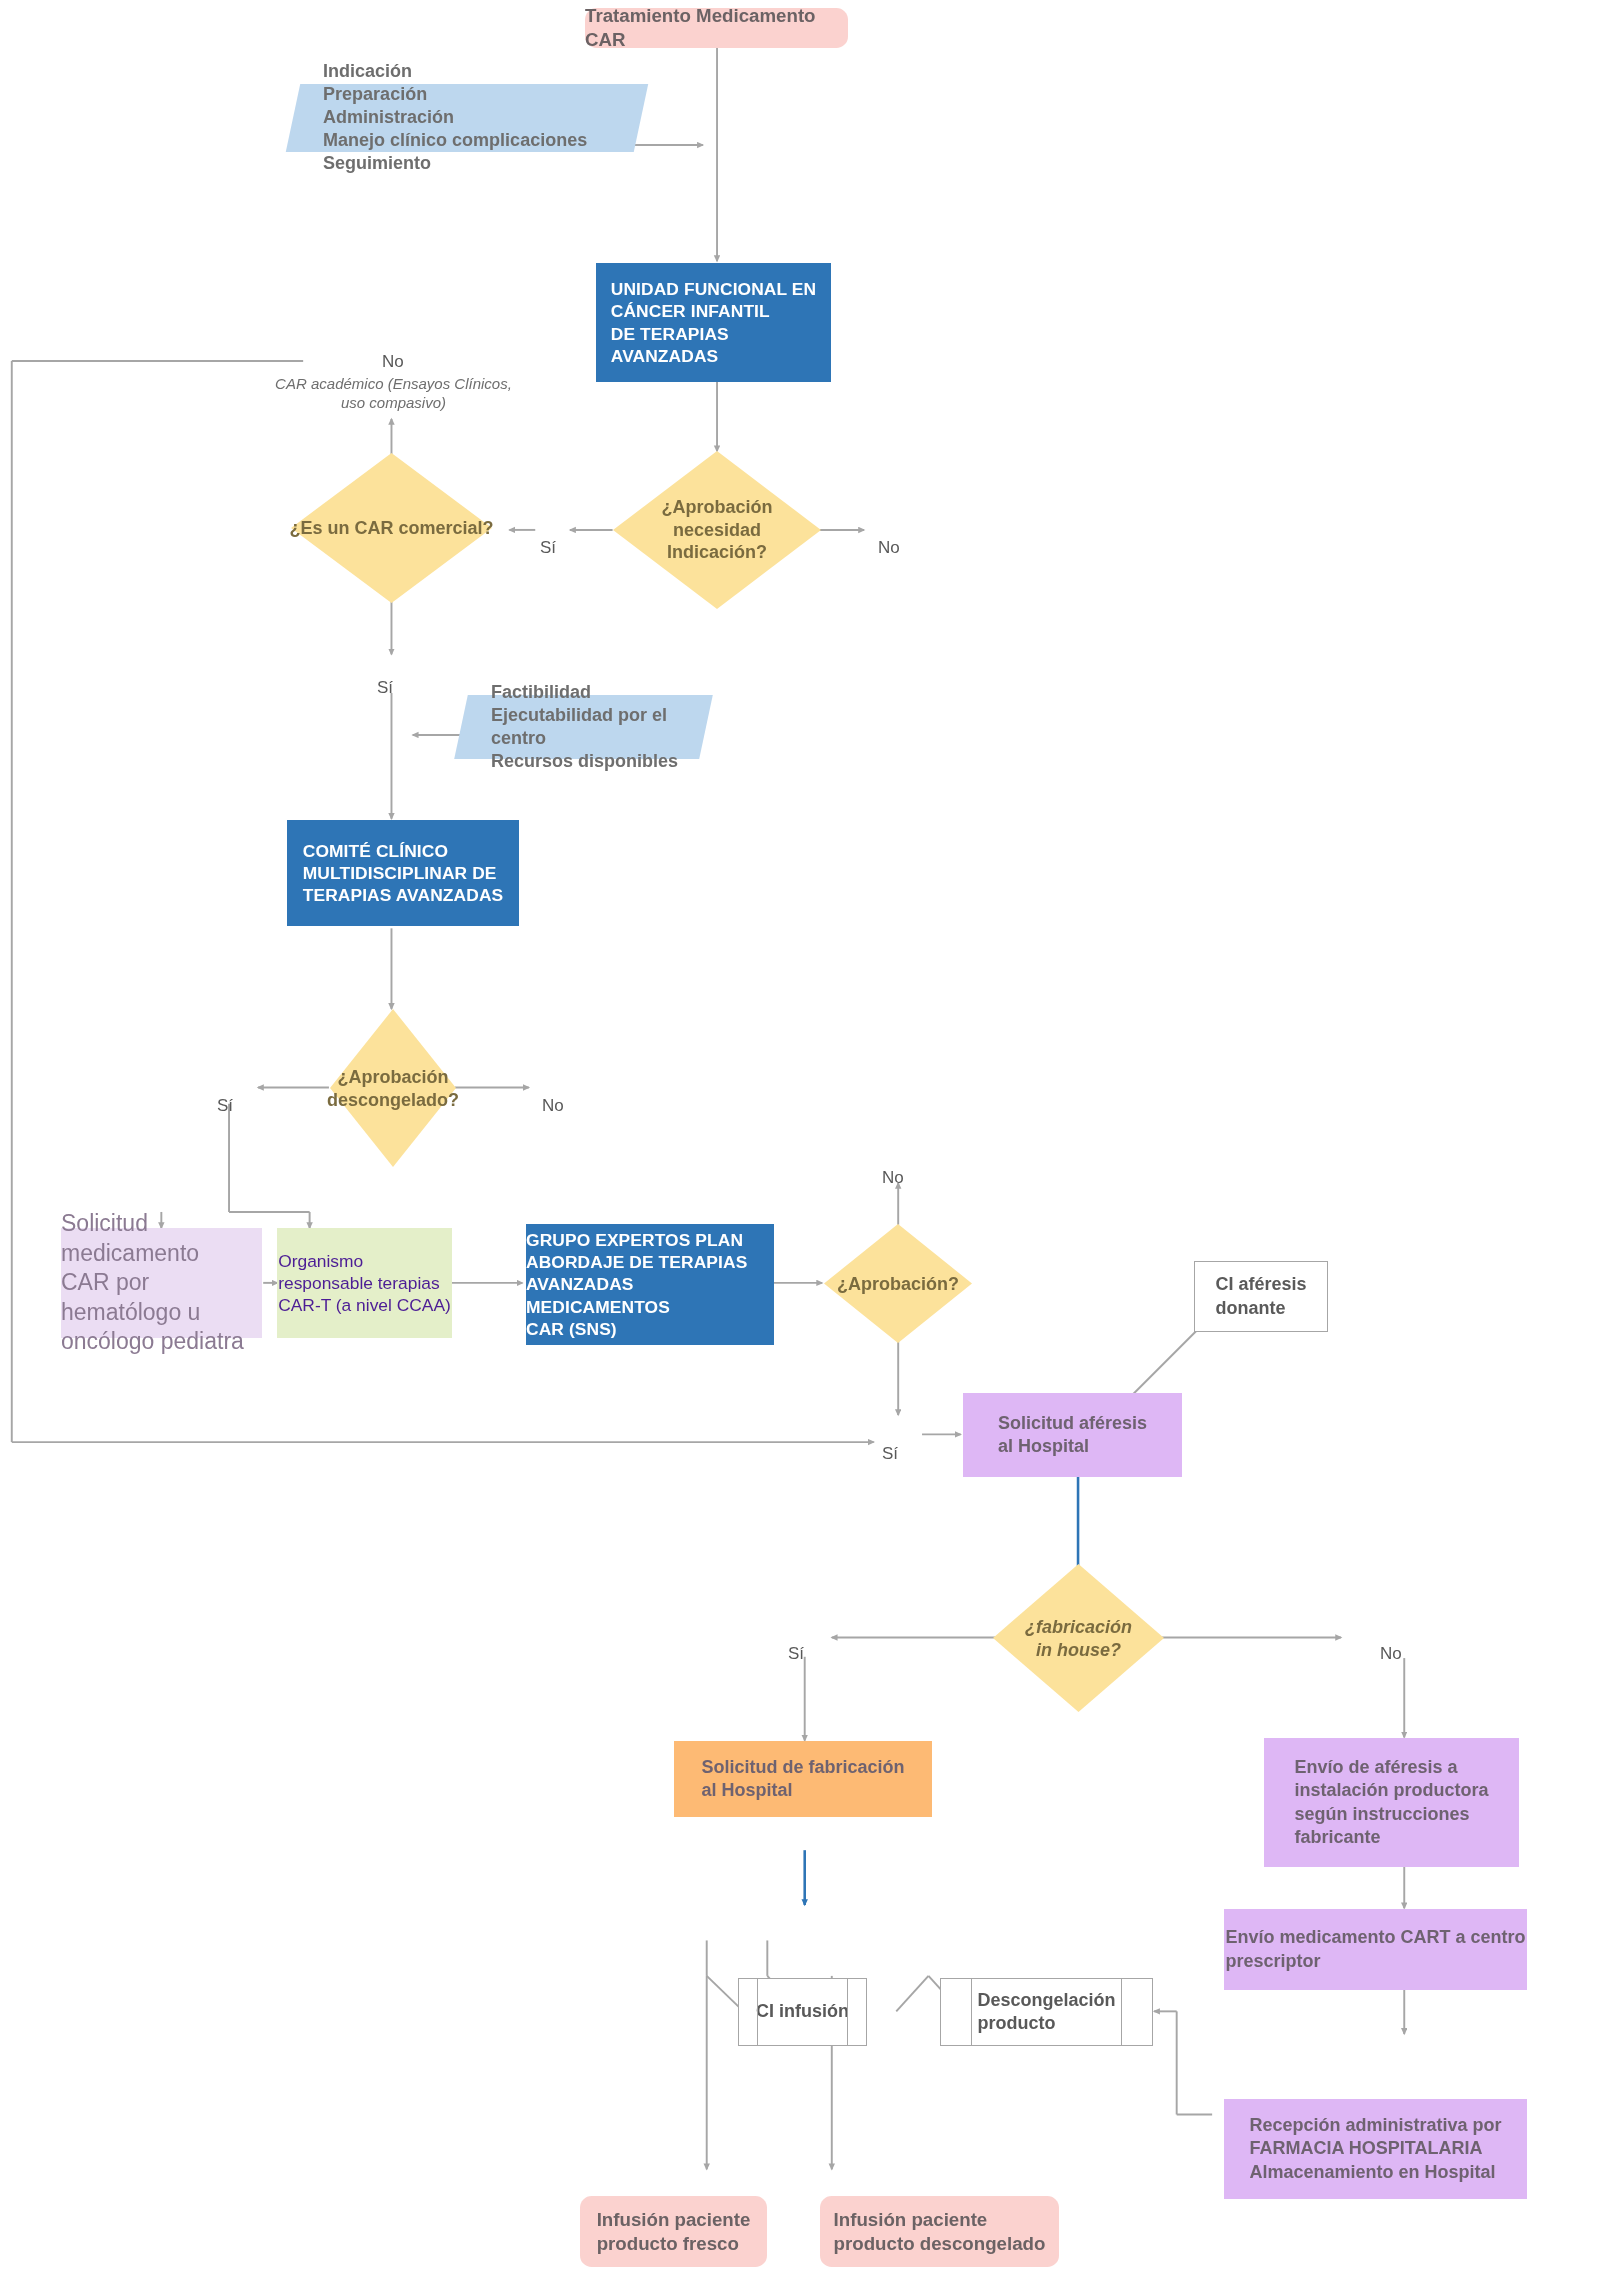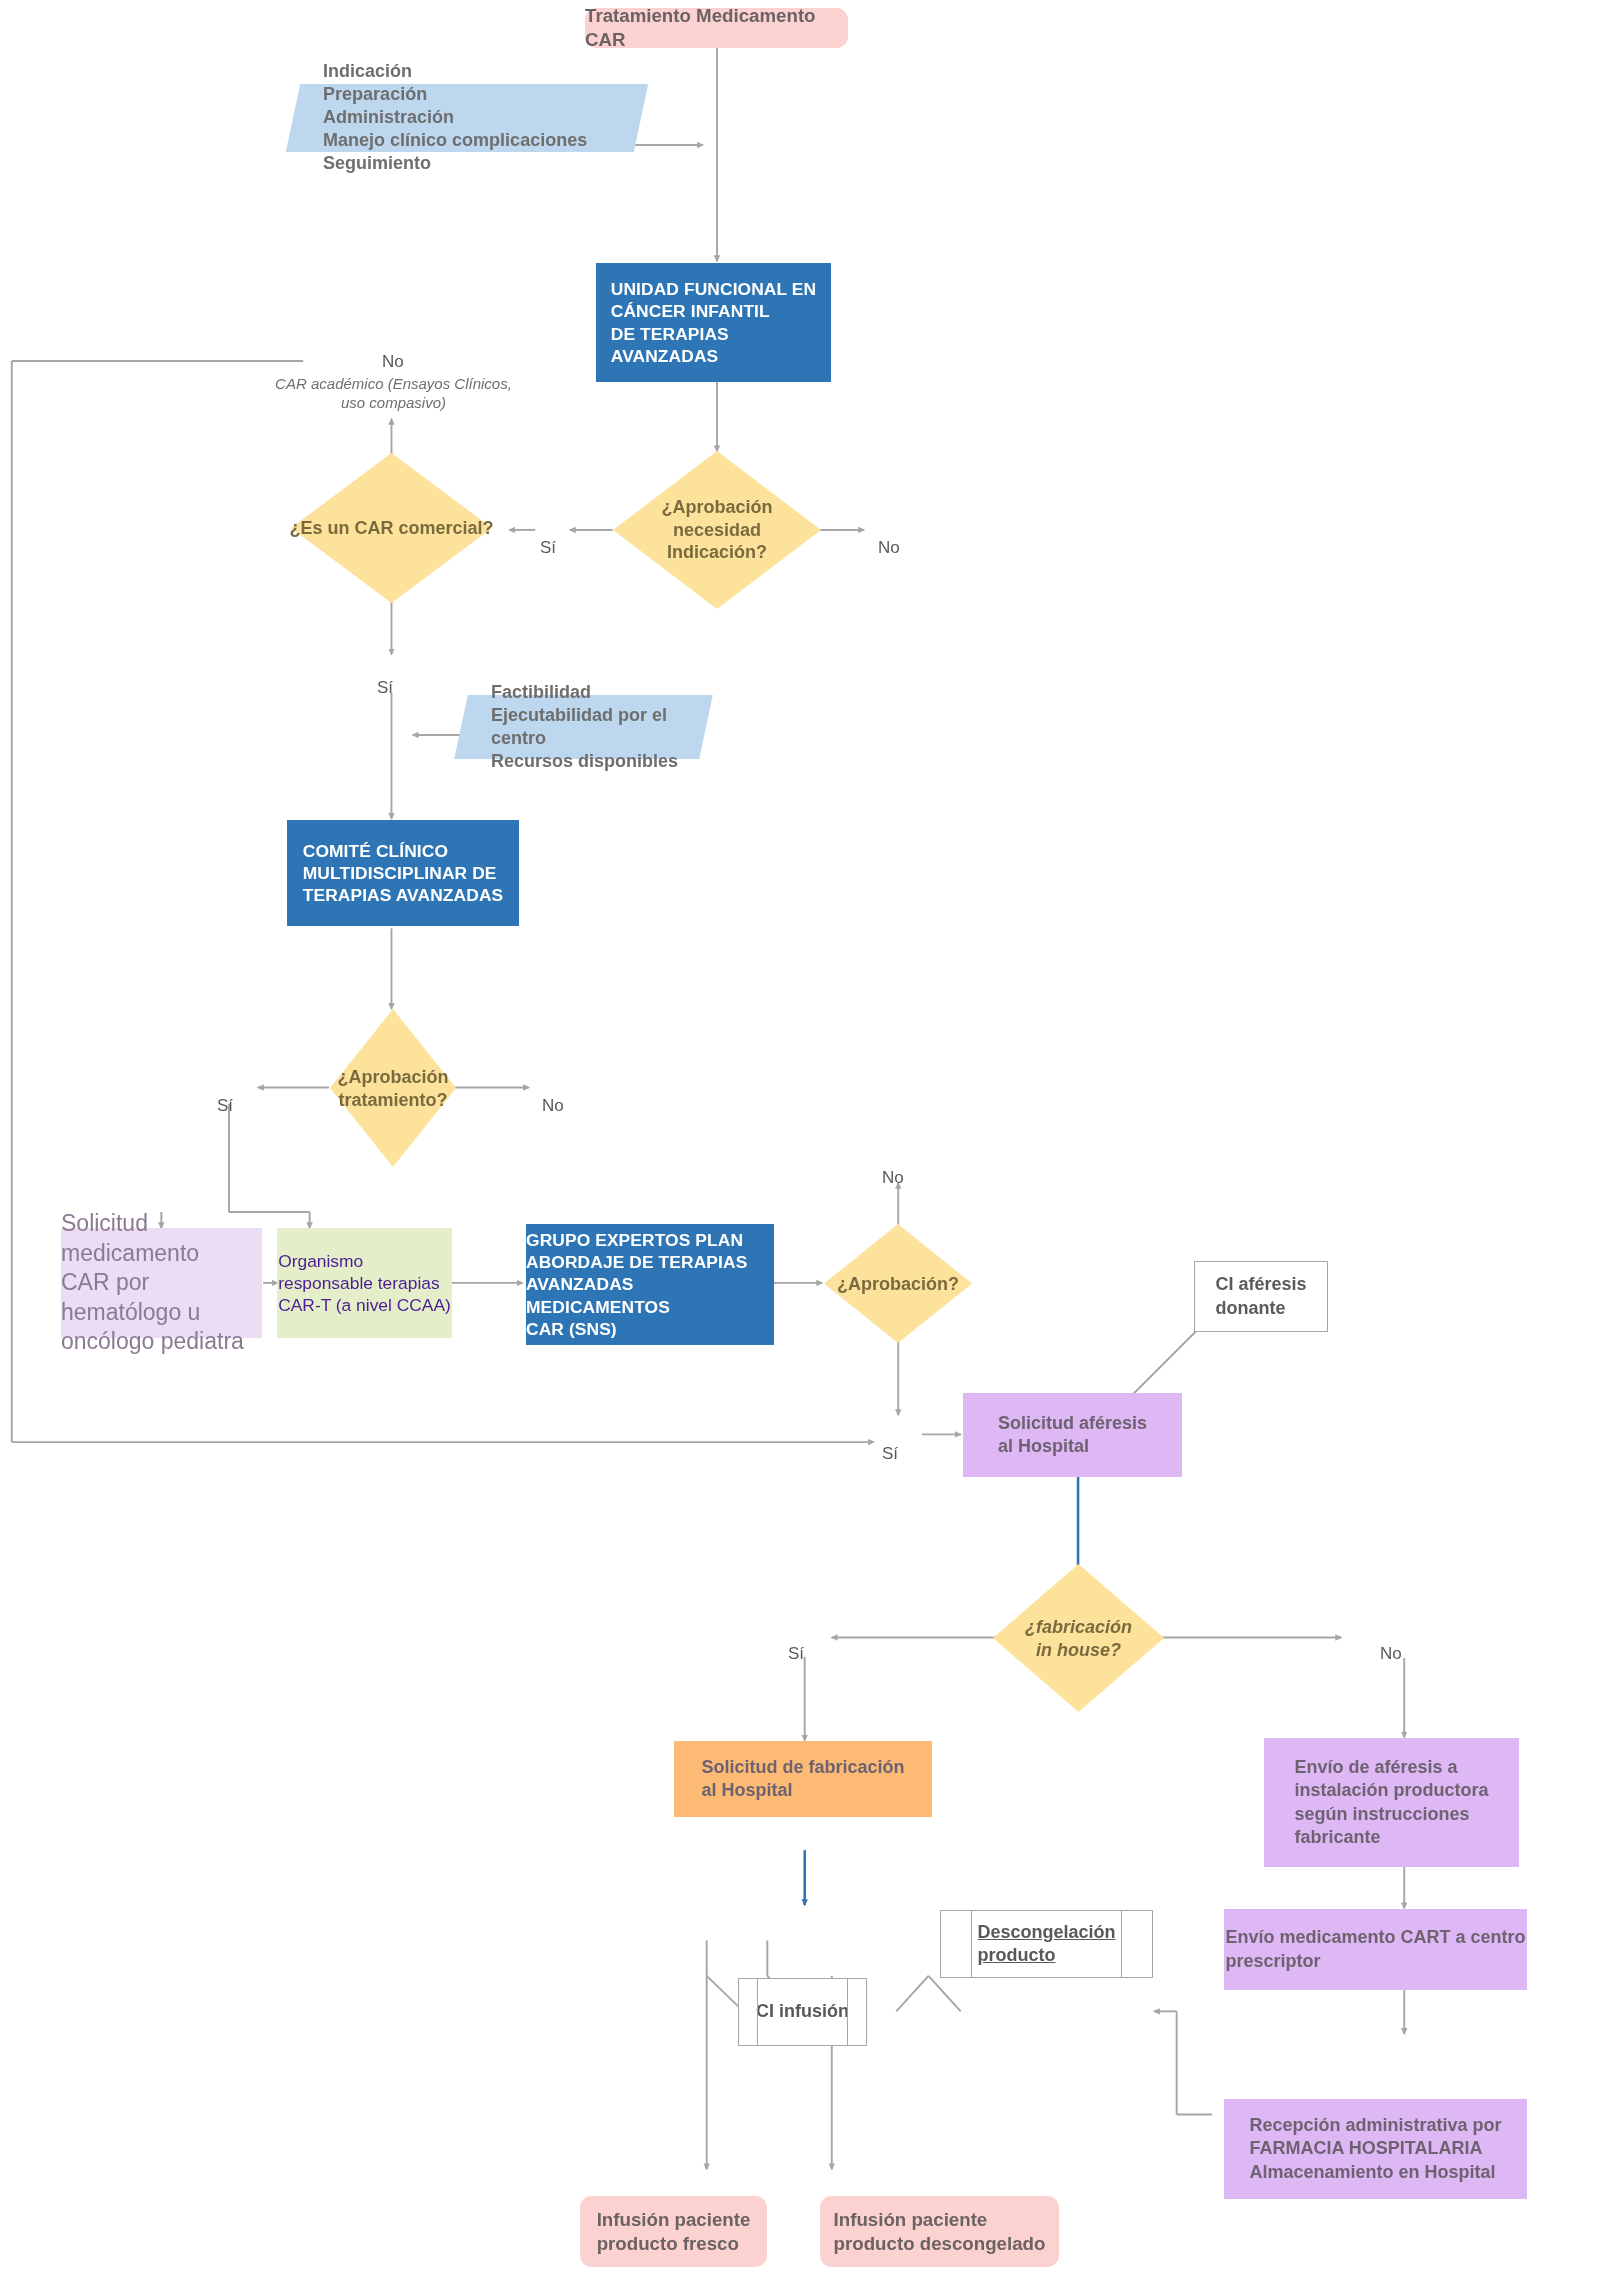--- a/index.html
+++ b/index.html
@@ -277,21 +277,21 @@
 
   <div class="node blue" style="left:287px; top:820px; width:232px; height:106px;">
     <span>COMITÉ CLÍNICO
 MULTIDISCIPLINAR DE
 TERAPIAS AVANZADAS</span>
   </div>
 
   <div class="diamond-wrap" style="left:330px; top:1009px; width:126px; height:158px;">
     <div class="diamond-shape"></div>
     <div class="diamond-label">¿Aprobación
-tratamiento?</div>
+descongelado?</div>
   </div>
 
   <div class="node lilac" style="left:61px; top:1228px; width:201px; height:110px;">
     <span>Solicitud medicamento
 CAR por hematólogo u
 oncólogo pediatra</span>
   </div>
 
   <div class="node green" style="left:277px; top:1228px; width:175px; height:110px;">
     <span>Organismo
@@ -330,21 +330,21 @@
   <div class="node purple soft" style="left:674px; top:1741px; width:258px; height:76px;">
     <span>Solicitud de fabricación
 al Hospital</span>
   </div>
 
 
   <div class="node predef" style="left:738px; top:1978px; width:129px; height:68px;">
     <span>CI infusión</span>
   </div>
 
-  <div class="node predef" style="left:940px; top:1910px; width:213px; height:68px;text-decoration:underline;">
+  <div class="node predef" style="left:940px; top:1978px; width:213px; height:68px;">
     <span>Descongelación
 producto</span>
   </div>
 
   <div class="node purple" style="left:1264px; top:1738px; width:255px; height:129px;">
     <span>Envío de aféresis a
 instalación productora
 según instrucciones
 fabricante</span>
   </div>

